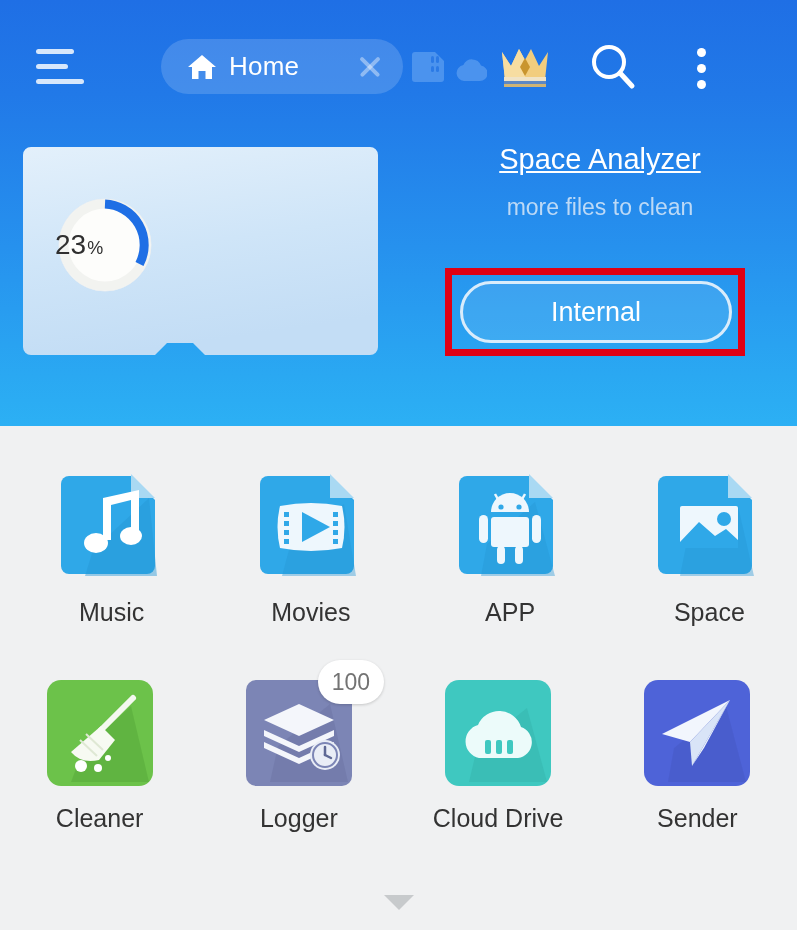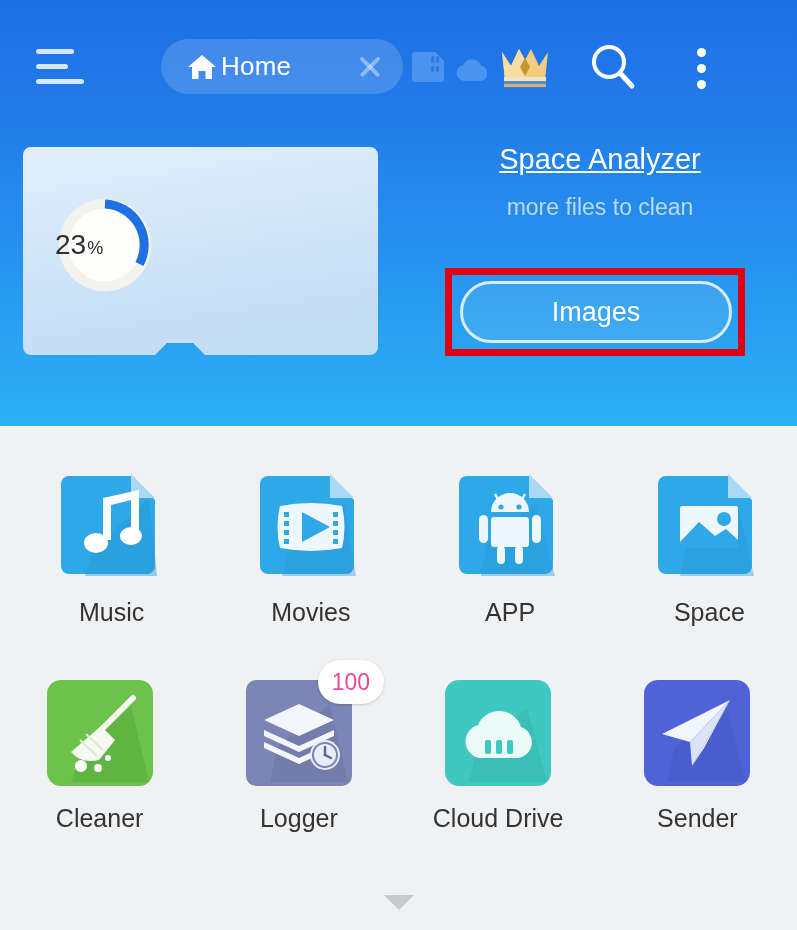--- a/index.html
+++ b/index.html
@@ -66,21 +66,21 @@
     cursor: pointer;
   }
   .tab-home-icon {
     margin-left: 26px;
     width: 30px; height: 28px;
     position: relative;
     flex: none;
   }
   .tab-home-icon svg { display: block; }
   .tab-label {
-    margin-left: 4px;
+    margin-left: 12px;
     color: #ffffff;
     font-size: 26px;
     letter-spacing: 0.2px;
     white-space: nowrap;
   }
   .tab-close {
     position: absolute;
     right: 20px; top: 50%;
     transform: translateY(-50%);
     width: 26px; height: 26px;
@@ -261,21 +261,21 @@
     right: -30px; top: -18px;
     min-width: 46px;
     height: 44px;
     padding: 0 10px;
     border-radius: 22px;
     background: #ffffff;
     box-shadow: 0 1px 3px rgba(0,0,0,0.18);
     display: flex;
     align-items: center;
     justify-content: center;
-    color: #ec4899;
+    color: #737373;
     font-size: 23px;
   }
 
   .pull-chevron {
     position: absolute;
     left: 50%;
     transform: translateX(-50%);
     top: 469px;
     width: 30px;
     height: 16px;
@@ -376,21 +376,21 @@
 
       </div>
     </div>
 
     <div class="analyzer">
       <div class="an-title">Space Analyzer</div>
       <div class="an-sub">more files to clean</div>
     </div>
 
     <div class="highlight-box"></div>
-    <div class="analyze-btn">Images</div>
+    <div class="analyze-btn">Internal</div>
   </div>
 
   <div class="grid">
 
     <div class="row row-1">
 
       <div class="cell">
         <div class="tile">
           <svg width="110" height="110" viewBox="0 0 110 110">
             <path d="M8 14 a8 8 0 0 1 8 -8 h62 l24 24 v66 a8 8 0 0 1 -8 8 h-78 a8 8 0 0 1 -8 -8 Z" transform="translate(-4,-2)" fill="#2fa8e8"></path>

